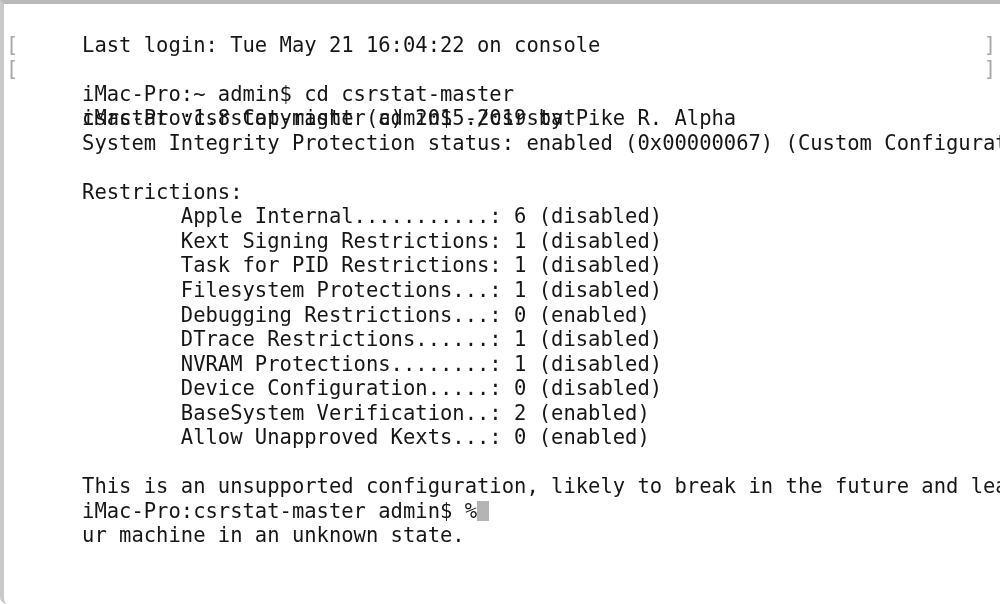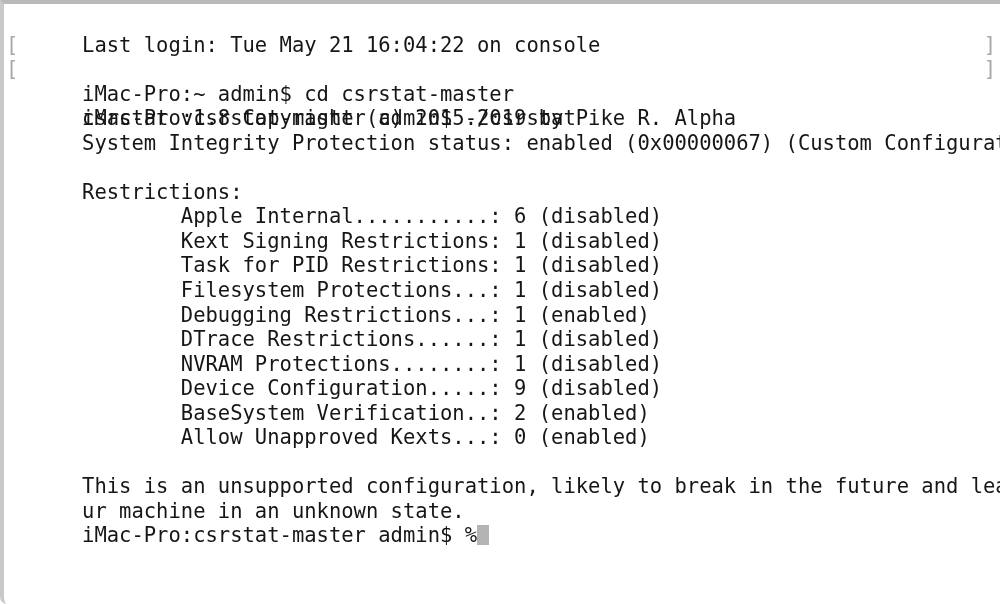--- a/index.html
+++ b/index.html
@@ -119,45 +119,45 @@
     <div class="term-line">
       <span class="text">        Kext Signing Restrictions: 1 (disabled)</span>
     </div>
     <div class="term-line">
       <span class="text">        Task for PID Restrictions: 1 (disabled)</span>
     </div>
     <div class="term-line">
       <span class="text">        Filesystem Protections...: 1 (disabled)</span>
     </div>
     <div class="term-line">
-      <span class="text">        Debugging Restrictions...: 1 (enabled)</span>
+      <span class="text">        Debugging Restrictions...: 0 (enabled)</span>
     </div>
     <div class="term-line">
       <span class="text">        DTrace Restrictions......: 1 (disabled)</span>
     </div>
     <div class="term-line">
       <span class="text">        NVRAM Protections........: 1 (disabled)</span>
     </div>
     <div class="term-line">
-      <span class="text">        Device Configuration.....: 9 (disabled)</span>
+      <span class="text">        Device Configuration.....: 0 (disabled)</span>
     </div>
     <div class="term-line">
       <span class="text">        BaseSystem Verification..: 2 (enabled)</span>
     </div>
     <div class="term-line">
       <span class="text">        Allow Unapproved Kexts...: 0 (enabled)</span>
     </div>
 
     <div class="term-line blank"></div>
 
     <div class="term-line">
       <span class="text">This is an unsupported configuration, likely to break in the future and leave yo</span>
     </div>
     <div class="term-line">
-      <span class="text">ur machine in an unknown state.</span>
+      <span class="text">iMac-Pro:csrstat-master admin$ %</span><span class="cursor-block"></span>
     </div>
 
     <div class="term-line">
-      <span class="text">iMac-Pro:csrstat-master admin$ %</span><span class="cursor-block"></span>
+      <span class="text">ur machine in an unknown state.</span>
     </div>
 
   </div>
 </div>
 
 </body></html>

